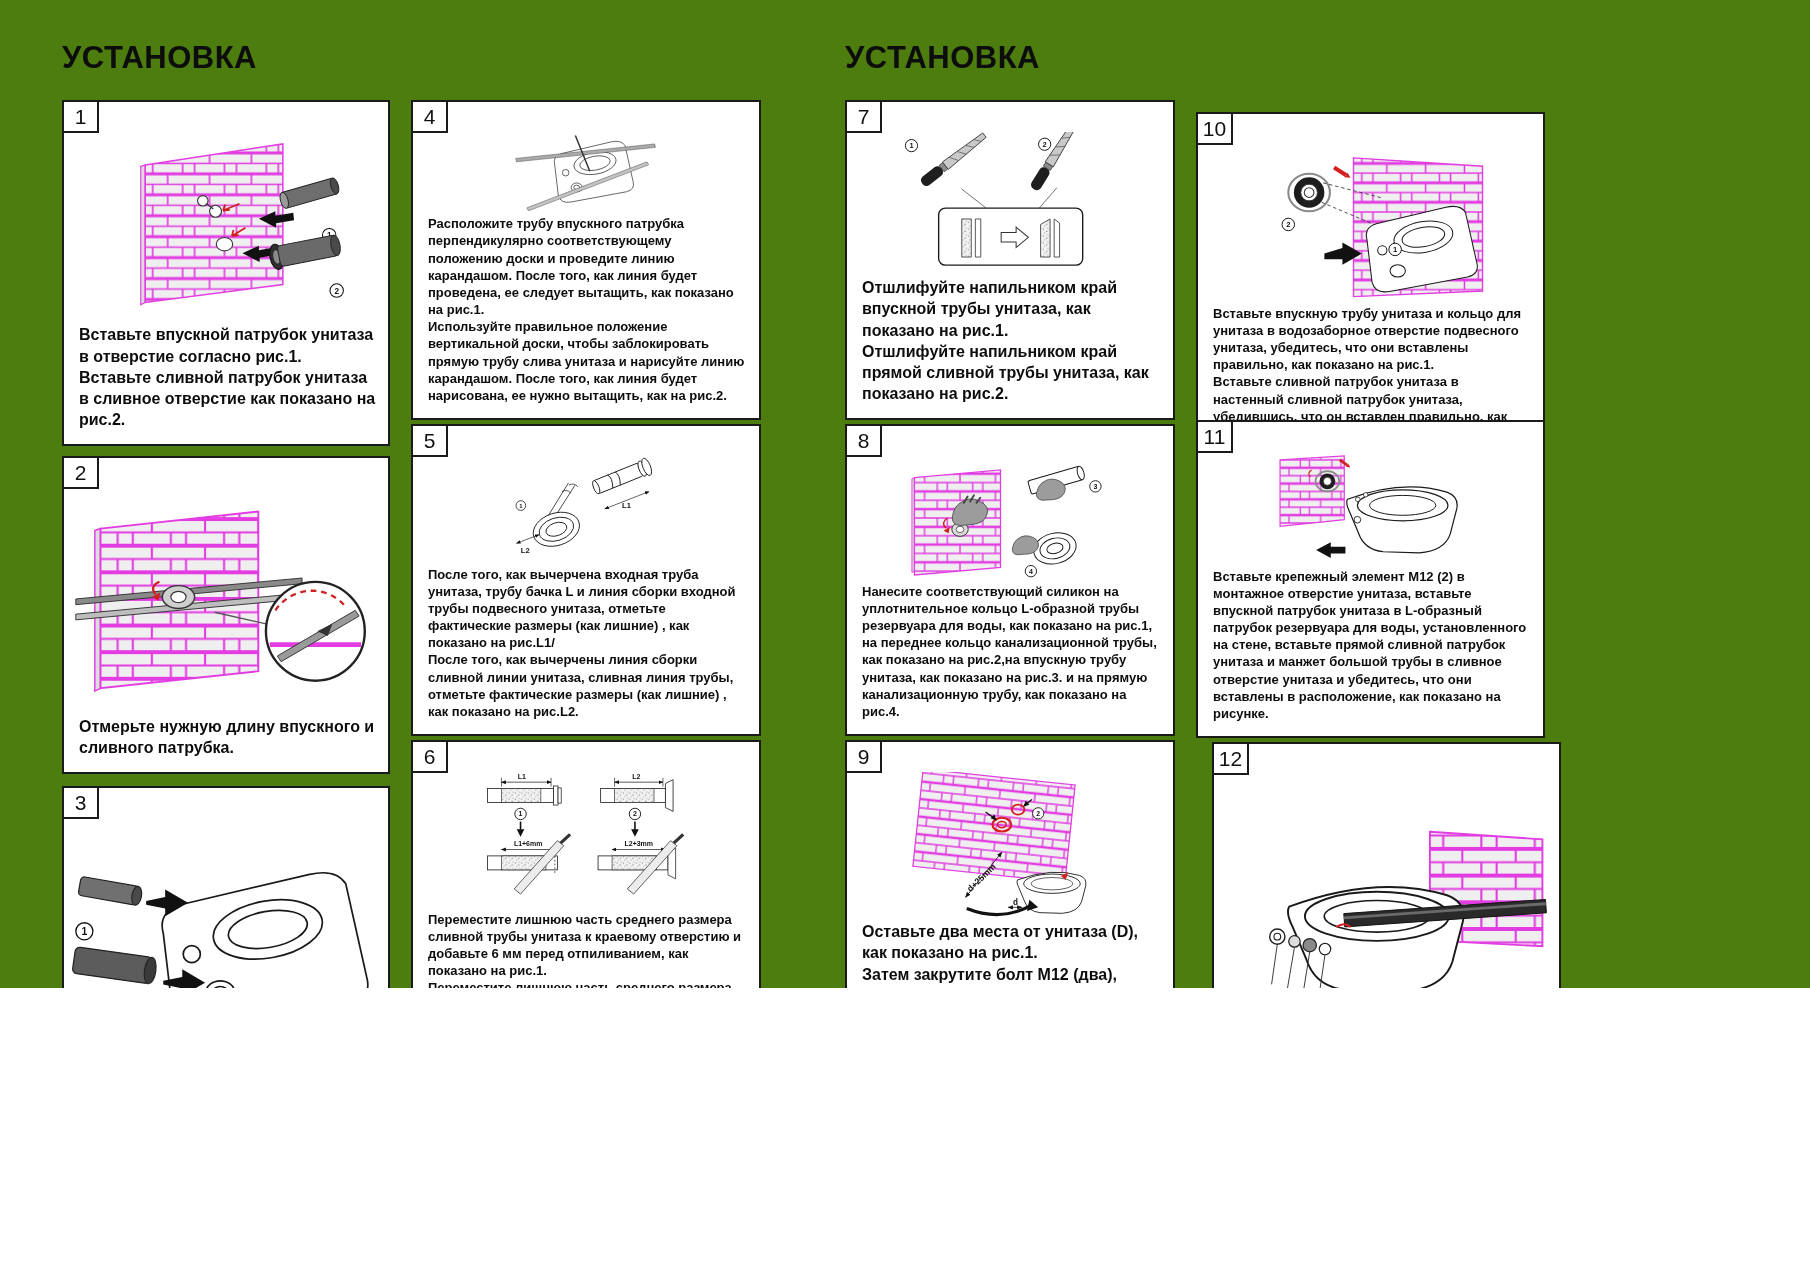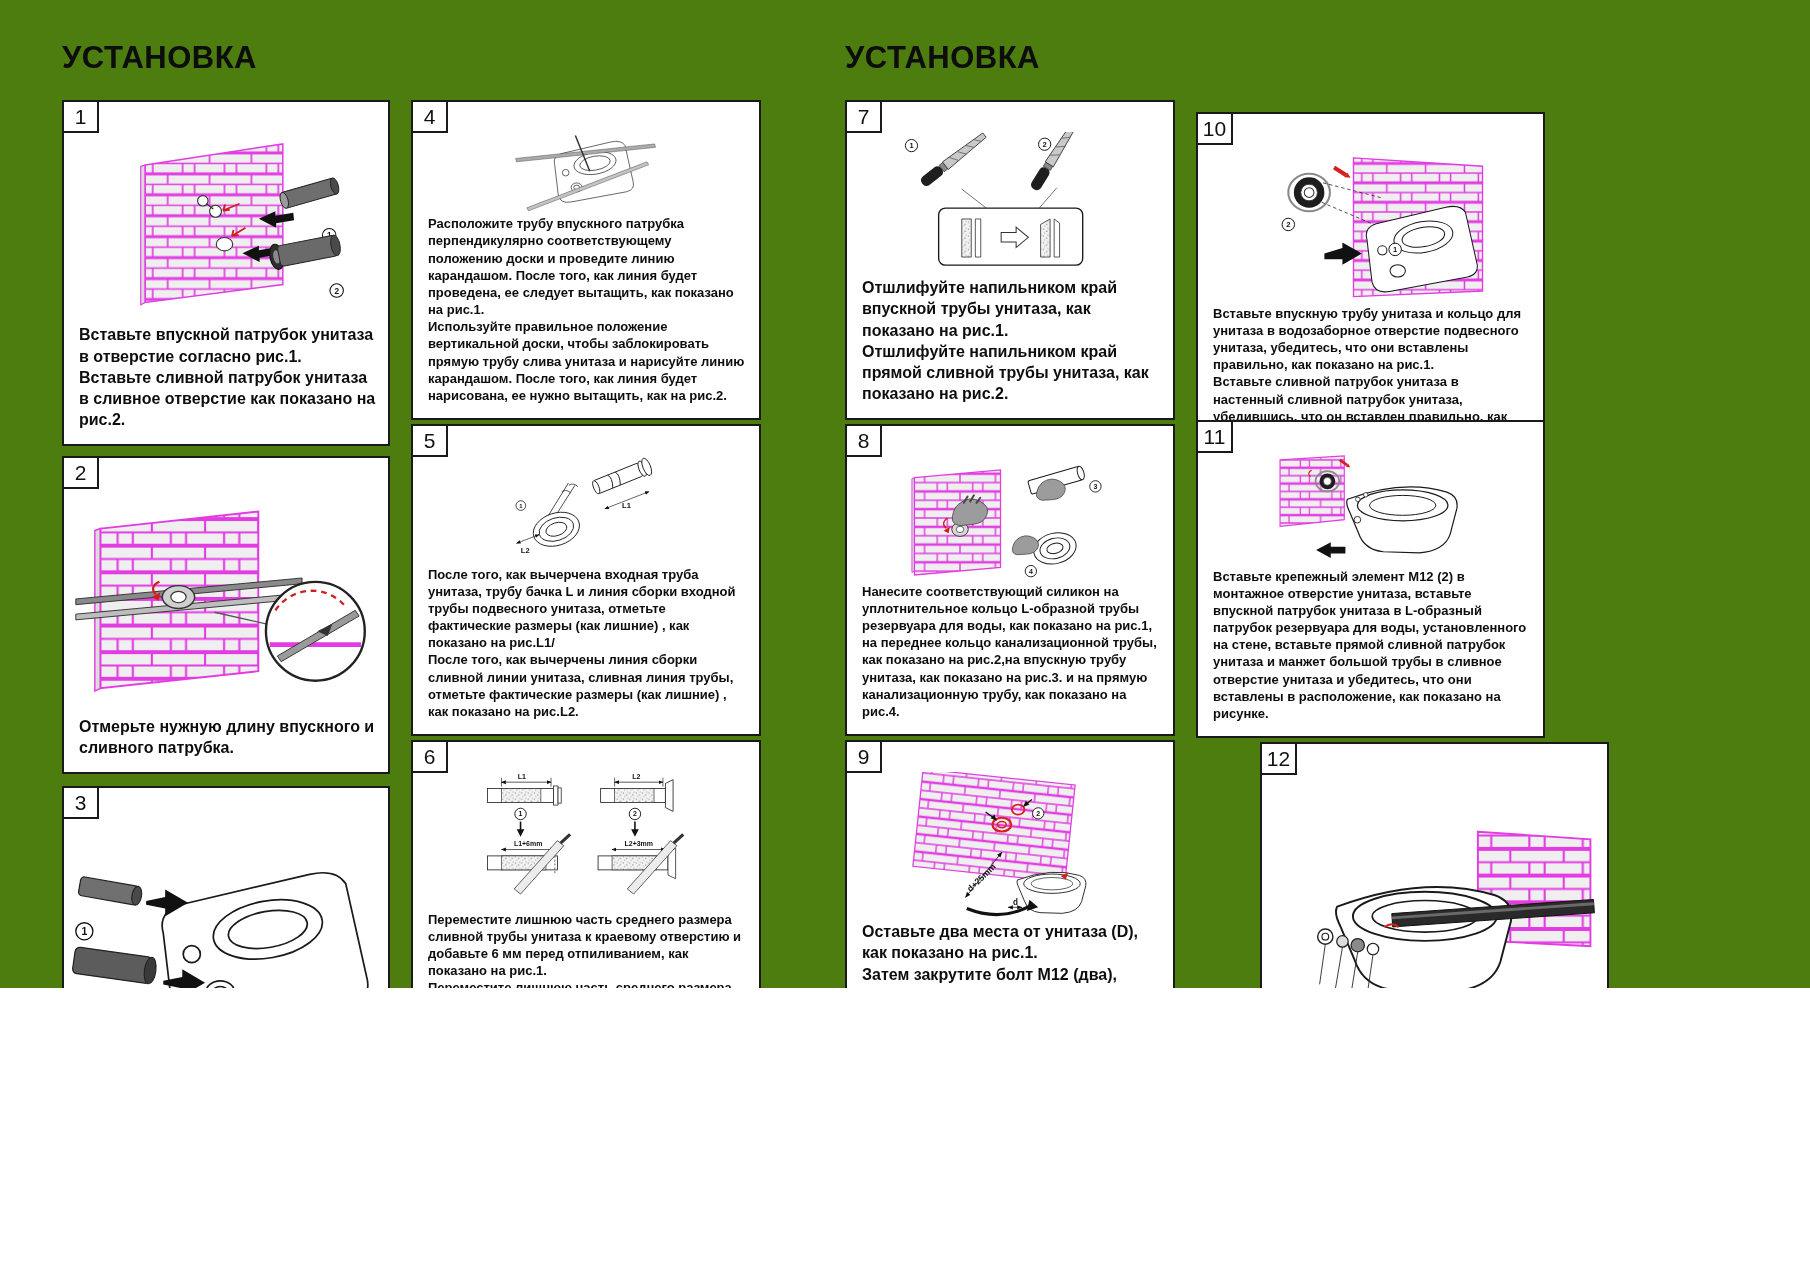--- a/index.html
+++ b/index.html
@@ -463,21 +463,21 @@
           <circle cx="38" cy="92" r="6" stroke-width="1.6"></circle>
         </g>
         <circle cx="150" cy="84" r="4" fill="#fff" stroke="#222" stroke-width="1.4"></circle>
         <circle cx="164" cy="76" r="4" fill="#fff" stroke="#222" stroke-width="1.4"></circle>
         <polygon points="128,168 102,168 102,160 76,174 102,188 102,180 128,180" fill="#111"></polygon>
       </svg>
     </div>
     <div class="caption">Вставьте крепежный элемент М12 (2) в монтажное отверстие унитаза, вставьте впускной патрубок унитаза в L-образный патрубок резервуара для воды, установленного на стене, вставьте прямой сливной патрубок унитаза и манжет большой трубы в сливное отверстие унитаза и убедитесь, что они вставлены в расположение, как показано на рисунке.</div>
   </div>
 
-  <div class="step" style="left:1260px;top:742px;width:349px;height:348px">
+  <div class="step" style="left:1212px;top:742px;width:349px;height:348px">
     <div class="tab">12</div>
     <div class="illus">
       <svg viewBox="0 0 345 224" preserveAspectRatio="xMidYMid meet">
         <polygon points="218,10 336,18 336,130 218,124" fill="url(#brick)" stroke="#e23ce2" stroke-width="2"></polygon>
         <g transform="translate(52,38) scale(0.92)" fill="#fff" stroke="#1a1a1a" stroke-width="2.2">
           <path d="M20,55 Q120,18 200,42 Q222,50 218,72 L206,118 Q196,148 150,152 L85,150 Q50,146 40,116 L24,78 Q16,62 20,55 Z"></path>
           <ellipse cx="120" cy="66" rx="82" ry="28"></ellipse>
           <ellipse cx="120" cy="66" rx="60" ry="18" stroke-width="1.8"></ellipse>
         </g>
         <g transform="rotate(-4 240 96)">

